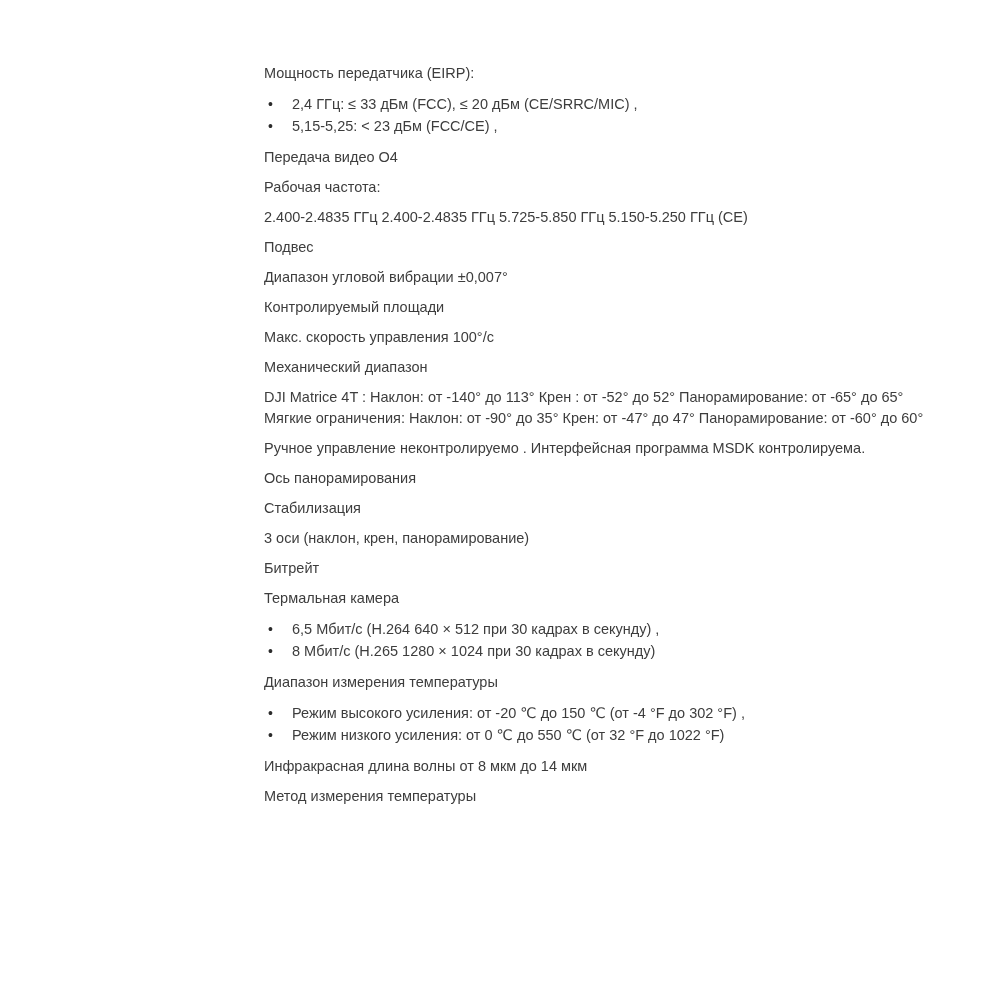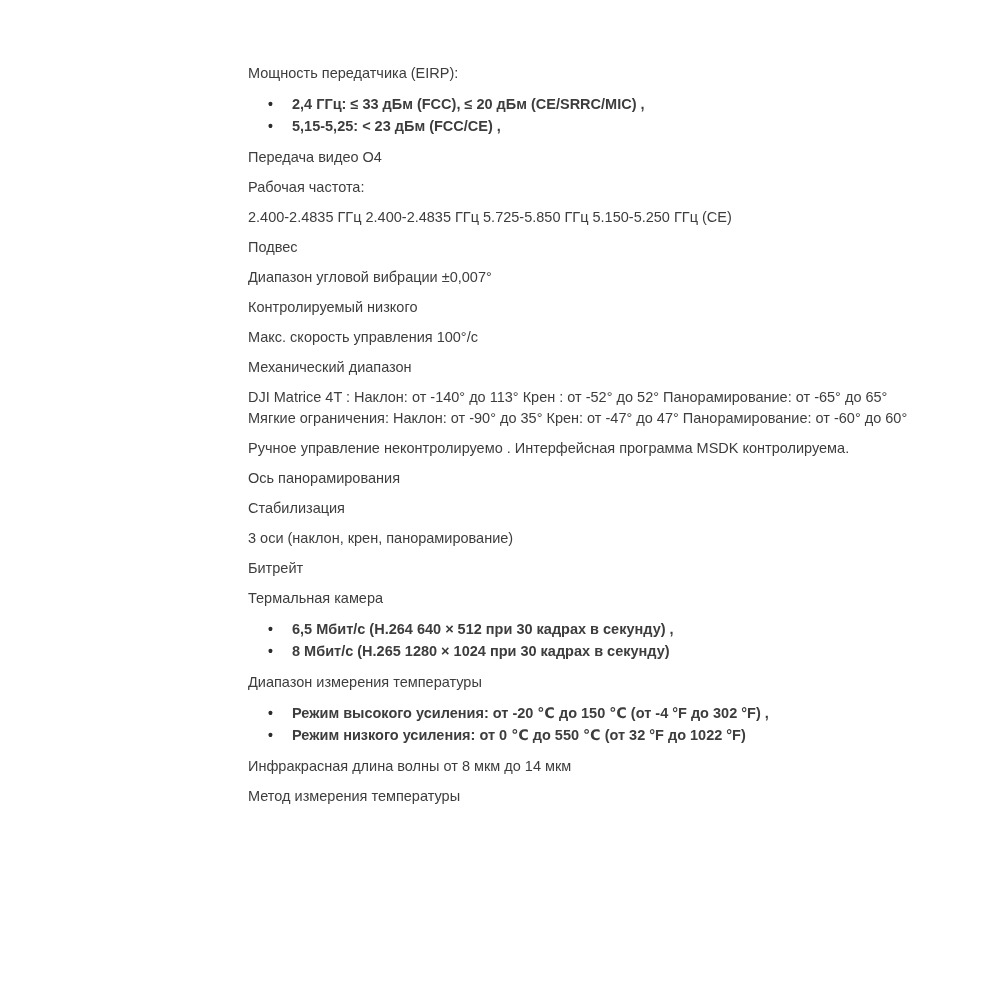--- a/index.html
+++ b/index.html
@@ -16,29 +16,28 @@
     color: #3d3d3d;
   }
   .doc {
     position: absolute;
     top: 63px;
     left: 248px;
     width: 730px;
     font-size: 14.5px;
   }
   p.para {
-    margin: 0 0 9px 0;
+    margin: 0 0 9px 16px;
     line-height: 21px;
     white-space: pre-line;
   }
   ul.blist {
     list-style: none;
     margin: 2px 0 10px 0;
     padding: 0 0 0 20px;
-    font-weight: bold;
   }
   ul.blist li {
     line-height: 22px;
     white-space: pre-line;
   }
   ul.blist li::before {
     content: "\2022";
     display: inline-block;
     width: 24px;
     font-size: 14px;
@@ -52,21 +51,21 @@
     <p class="para">Мощность передатчика (EIRP):</p>
     <ul class="blist">
       <li>2,4 ГГц: ≤ 33 дБм (FCC), ≤ 20 дБм (CE/SRRC/MIC) ,</li>
       <li>5,15-5,25: &lt; 23 дБм (FCC/CE) ,</li>
     </ul>
     <p class="para">Передача видео O4</p>
     <p class="para">Рабочая частота:</p>
     <p class="para">2.400-2.4835 ГГц 2.400-2.4835 ГГц 5.725-5.850 ГГц 5.150-5.250 ГГц (CE)</p>
     <p class="para">Подвес</p>
     <p class="para">Диапазон угловой вибрации ±0,007°</p>
-    <p class="para">Контролируемый низкого</p>
+    <p class="para">Контролируемый площади</p>
     <p class="para">Макс. скорость управления 100°/с</p>
     <p class="para">Механический диапазон</p>
     <p class="para">DJI Matrice 4T : Наклон: от -140° до 113° Крен : от -52° до 52° Панорамирование: от -65° до 65°
 Мягкие ограничения: Наклон: от -90° до 35° Крен: от -47° до 47° Панорамирование: от -60° до 60°</p>
     <p class="para">Ручное управление неконтролируемо . Интерфейсная программа MSDK контролируема.</p>
     <p class="para">Ось панорамирования</p>
     <p class="para">Стабилизация</p>
     <p class="para">3 оси (наклон, крен, панорамирование)</p>
     <p class="para">Битрейт</p>
     <p class="para" style="margin-top: 4px;">Термальная камера</p>

